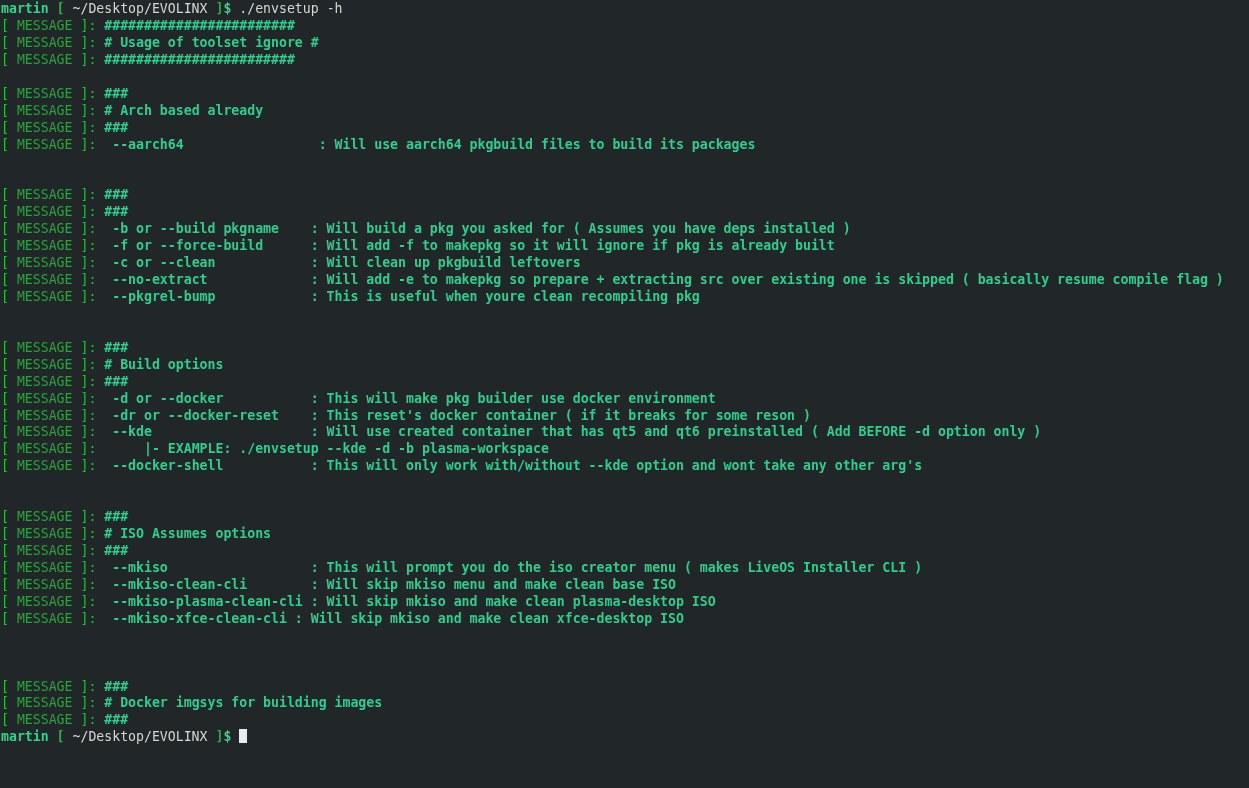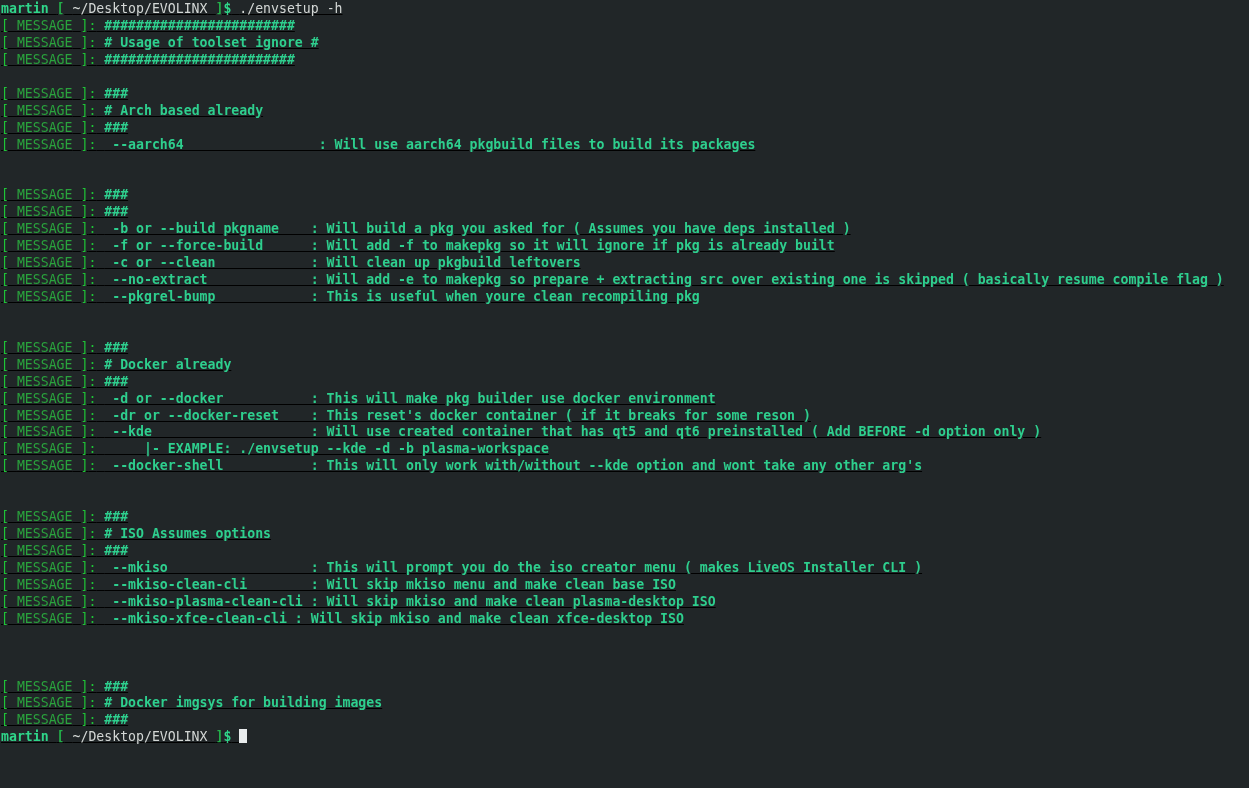--- a/index.html
+++ b/index.html
@@ -18,21 +18,20 @@
     overflow: hidden;
     position: relative;
     box-sizing: border-box;
     padding: 1px 0 0 1px;
     -webkit-font-smoothing: antialiased;
   }
   .line {
     white-space: pre;
     height: 16.95px;
     letter-spacing: 0px;
-    text-decoration: underline;
   }
   .blank { height: 16.95px; }
 
   
   .user     { color: #2fd68a; font-weight: bold; }
   .brk      { color: #23b04a; font-weight: bold; }
   .path     { color: #d3d7d5; }
   .dollar   { color: #2fd68a; font-weight: bold; }
   .cmd      { color: #d3d7d5; }
   .tag-brk  { color: #1fc437; }
@@ -66,21 +65,21 @@
     <div class="line"><span class="tag-brk" style="color: rgb(31, 196, 55);">[</span> <span class="tag-word" style="color: rgb(42, 163, 61);">MESSAGE</span> <span class="tag-brk" style="color: rgb(31, 196, 55);">]</span><span class="tag-col" style="color: rgb(31, 196, 55);">:</span> <span class="msg" style="color: rgb(46, 207, 142);">###</span></div>
     <div class="line"><span class="tag-brk" style="color: rgb(31, 196, 55);">[</span> <span class="tag-word" style="color: rgb(42, 163, 61);">MESSAGE</span> <span class="tag-brk" style="color: rgb(31, 196, 55);">]</span><span class="tag-col" style="color: rgb(31, 196, 55);">:</span> <span class="msg" style="color: rgb(46, 207, 142);">###</span></div>
     <div class="line"><span class="tag-brk" style="color: rgb(31, 196, 55);">[</span> <span class="tag-word" style="color: rgb(42, 163, 61);">MESSAGE</span> <span class="tag-brk" style="color: rgb(31, 196, 55);">]</span><span class="tag-col" style="color: rgb(31, 196, 55);">:</span> <span class="msg" style="color: rgb(46, 207, 142);"> -b or --build pkgname    : Will build a pkg you asked for ( Assumes you have deps installed )</span></div>
     <div class="line"><span class="tag-brk" style="color: rgb(31, 196, 55);">[</span> <span class="tag-word" style="color: rgb(42, 163, 61);">MESSAGE</span> <span class="tag-brk" style="color: rgb(31, 196, 55);">]</span><span class="tag-col" style="color: rgb(31, 196, 55);">:</span> <span class="msg" style="color: rgb(46, 207, 142);"> -f or --force-build      : Will add -f to makepkg so it will ignore if pkg is already built</span></div>
     <div class="line"><span class="tag-brk" style="color: rgb(31, 196, 55);">[</span> <span class="tag-word" style="color: rgb(42, 163, 61);">MESSAGE</span> <span class="tag-brk" style="color: rgb(31, 196, 55);">]</span><span class="tag-col" style="color: rgb(31, 196, 55);">:</span> <span class="msg" style="color: rgb(46, 207, 142);"> -c or --clean            : Will clean up pkgbuild leftovers</span></div>
     <div class="line"><span class="tag-brk" style="color: rgb(31, 196, 55);">[</span> <span class="tag-word" style="color: rgb(42, 163, 61);">MESSAGE</span> <span class="tag-brk" style="color: rgb(31, 196, 55);">]</span><span class="tag-col" style="color: rgb(31, 196, 55);">:</span> <span class="msg" style="color: rgb(46, 207, 142);"> --no-extract             : Will add -e to makepkg so prepare + extracting src over existing one is skipped ( basically resume compile flag )</span></div>
     <div class="line"><span class="tag-brk" style="color: rgb(31, 196, 55);">[</span> <span class="tag-word" style="color: rgb(42, 163, 61);">MESSAGE</span> <span class="tag-brk" style="color: rgb(31, 196, 55);">]</span><span class="tag-col" style="color: rgb(31, 196, 55);">:</span> <span class="msg" style="color: rgb(46, 207, 142);"> --pkgrel-bump            : This is useful when youre clean recompiling pkg</span></div>
     <div class="blank"></div>
     <div class="blank"></div>
     <div class="line"><span class="tag-brk" style="color: rgb(31, 196, 55);">[</span> <span class="tag-word" style="color: rgb(42, 163, 61);">MESSAGE</span> <span class="tag-brk" style="color: rgb(31, 196, 55);">]</span><span class="tag-col" style="color: rgb(31, 196, 55);">:</span> <span class="msg" style="color: rgb(46, 207, 142);">###</span></div>
-    <div class="line"><span class="tag-brk" style="color: rgb(31, 196, 55);">[</span> <span class="tag-word" style="color: rgb(42, 163, 61);">MESSAGE</span> <span class="tag-brk" style="color: rgb(31, 196, 55);">]</span><span class="tag-col" style="color: rgb(31, 196, 55);">:</span> <span class="msg" style="color: rgb(46, 207, 142);"># Docker already</span></div>
+    <div class="line"><span class="tag-brk" style="color: rgb(31, 196, 55);">[</span> <span class="tag-word" style="color: rgb(42, 163, 61);">MESSAGE</span> <span class="tag-brk" style="color: rgb(31, 196, 55);">]</span><span class="tag-col" style="color: rgb(31, 196, 55);">:</span> <span class="msg" style="color: rgb(46, 207, 142);"># Build options</span></div>
     <div class="line"><span class="tag-brk" style="color: rgb(31, 196, 55);">[</span> <span class="tag-word" style="color: rgb(42, 163, 61);">MESSAGE</span> <span class="tag-brk" style="color: rgb(31, 196, 55);">]</span><span class="tag-col" style="color: rgb(31, 196, 55);">:</span> <span class="msg" style="color: rgb(46, 207, 142);">###</span></div>
     <div class="line"><span class="tag-brk" style="color: rgb(31, 196, 55);">[</span> <span class="tag-word" style="color: rgb(42, 163, 61);">MESSAGE</span> <span class="tag-brk" style="color: rgb(31, 196, 55);">]</span><span class="tag-col" style="color: rgb(31, 196, 55);">:</span> <span class="msg" style="color: rgb(46, 207, 142);"> -d or --docker           : This will make pkg builder use docker environment</span></div>
     <div class="line"><span class="tag-brk" style="color: rgb(31, 196, 55);">[</span> <span class="tag-word" style="color: rgb(42, 163, 61);">MESSAGE</span> <span class="tag-brk" style="color: rgb(31, 196, 55);">]</span><span class="tag-col" style="color: rgb(31, 196, 55);">:</span> <span class="msg" style="color: rgb(46, 207, 142);"> -dr or --docker-reset    : This reset's docker container ( if it breaks for some reson )</span></div>
     <div class="line"><span class="tag-brk" style="color: rgb(31, 196, 55);">[</span> <span class="tag-word" style="color: rgb(42, 163, 61);">MESSAGE</span> <span class="tag-brk" style="color: rgb(31, 196, 55);">]</span><span class="tag-col" style="color: rgb(31, 196, 55);">:</span> <span class="msg" style="color: rgb(46, 207, 142);"> --kde                    : Will use created container that has qt5 and qt6 preinstalled ( Add BEFORE -d option only )</span></div>
     <div class="line"><span class="tag-brk" style="color: rgb(31, 196, 55);">[</span> <span class="tag-word" style="color: rgb(42, 163, 61);">MESSAGE</span> <span class="tag-brk" style="color: rgb(31, 196, 55);">]</span><span class="tag-col" style="color: rgb(31, 196, 55);">:</span> <span class="msg" style="color: rgb(46, 207, 142);">     |- EXAMPLE: ./envsetup --kde -d -b plasma-workspace</span></div>
     <div class="line"><span class="tag-brk" style="color: rgb(31, 196, 55);">[</span> <span class="tag-word" style="color: rgb(42, 163, 61);">MESSAGE</span> <span class="tag-brk" style="color: rgb(31, 196, 55);">]</span><span class="tag-col" style="color: rgb(31, 196, 55);">:</span> <span class="msg" style="color: rgb(46, 207, 142);"> --docker-shell           : This will only work with/without --kde option and wont take any other arg's</span></div>
     <div class="blank"></div>
     <div class="blank"></div>
     <div class="line"><span class="tag-brk" style="color: rgb(31, 196, 55);">[</span> <span class="tag-word" style="color: rgb(42, 163, 61);">MESSAGE</span> <span class="tag-brk" style="color: rgb(31, 196, 55);">]</span><span class="tag-col" style="color: rgb(31, 196, 55);">:</span> <span class="msg" style="color: rgb(46, 207, 142);">###</span></div>
     <div class="line"><span class="tag-brk" style="color: rgb(31, 196, 55);">[</span> <span class="tag-word" style="color: rgb(42, 163, 61);">MESSAGE</span> <span class="tag-brk" style="color: rgb(31, 196, 55);">]</span><span class="tag-col" style="color: rgb(31, 196, 55);">:</span> <span class="msg" style="color: rgb(46, 207, 142);"># ISO Assumes options</span></div>

